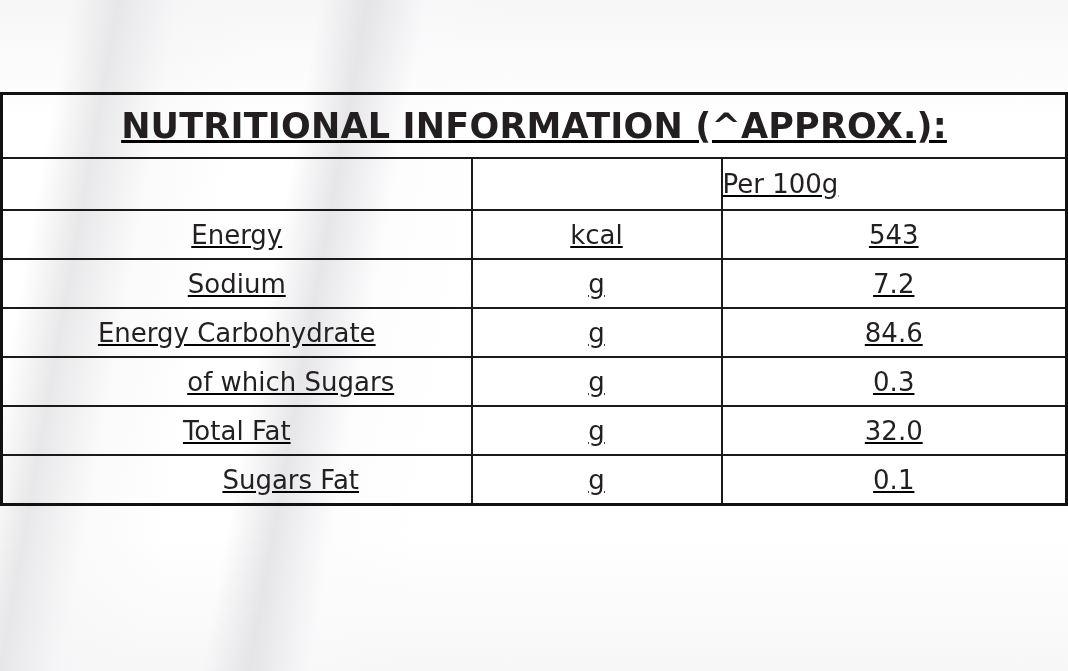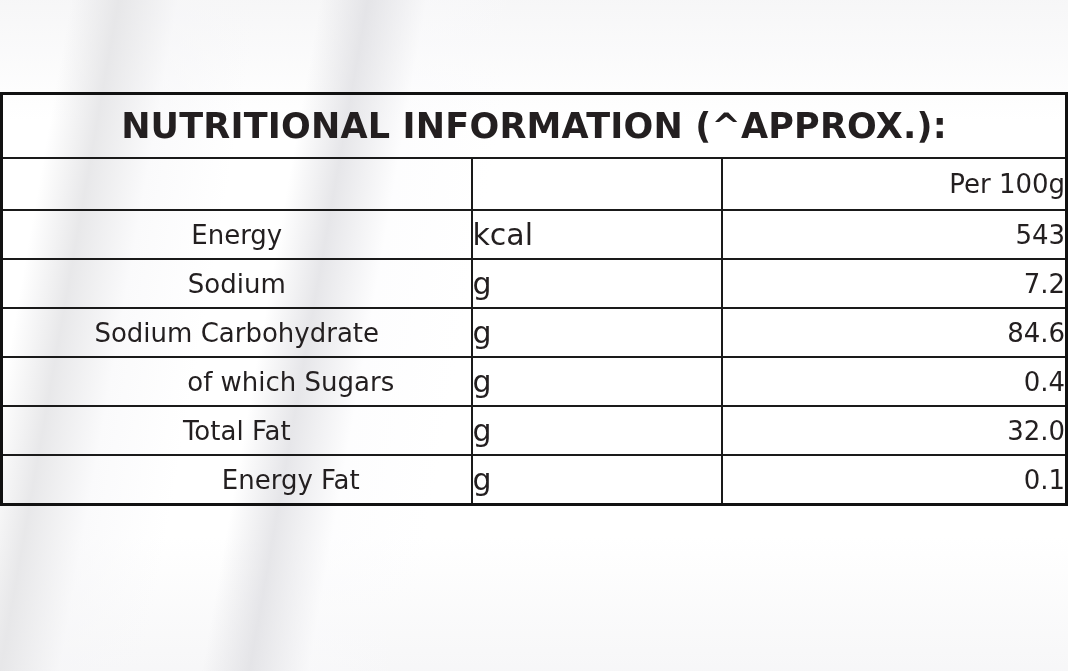--- a/index.html
+++ b/index.html
@@ -39,20 +39,21 @@
     z-index: 0;
   }
 
   .panel {
     position: absolute;
     left: 0px;
     top: 92px;
     width: 1068px;
     height: 484px;
     z-index: 1;
+    text-decoration: underline;
   }
 
   table.nutrition {
     border-collapse: collapse;
     width: 1068px;
     table-layout: fixed;
     background: transparent;
   }
 
   table.nutrition td {
@@ -88,31 +89,31 @@
   .name {
     text-align: center;
     font-size: 26px;
     padding-left: 62px;
     color: #262626;
   }
   .name.indent {
     padding-left: 108px;
   }
   .unit {
-    text-align: left;
-    font-size: 30px;
+    text-align: center;
+    font-size: 26px;
     color: #262626;
   }
   .value {
-    text-align: right;
+    text-align: center;
     font-size: 26px;
     color: #262626;
   }
   .per-head {
-    text-align: right;
+    text-align: left;
     font-size: 26px;
     color: #262626;
   }
   .blank { }
 </style>
 </head>
 <body>
 
 <div class="sheen"></div>
 
@@ -137,34 +138,34 @@
         <td class="name">Energy</td>
         <td class="unit">kcal</td>
         <td class="value">543</td>
       </tr>
       <tr class="row">
         <td class="name">Sodium</td>
         <td class="unit">g</td>
         <td class="value">7.2</td>
       </tr>
       <tr class="row">
-        <td class="name">Sodium Carbohydrate</td>
+        <td class="name">Energy Carbohydrate</td>
         <td class="unit">g</td>
         <td class="value">84.6</td>
       </tr>
       <tr class="row">
         <td class="name indent">of which Sugars</td>
         <td class="unit">g</td>
-        <td class="value">0.4</td>
+        <td class="value">0.3</td>
       </tr>
       <tr class="row">
         <td class="name">Total Fat</td>
         <td class="unit">g</td>
         <td class="value">32.0</td>
       </tr>
       <tr class="row">
-        <td class="name indent">Energy Fat</td>
+        <td class="name indent">Sugars Fat</td>
         <td class="unit">g</td>
         <td class="value">0.1</td>
       </tr>
     </tbody>
   </table>
 </div>
 
 </body></html>

